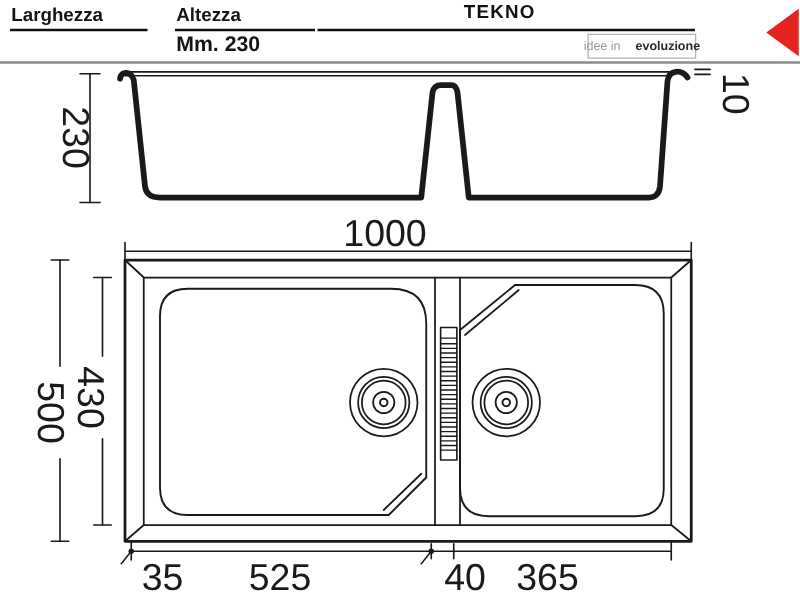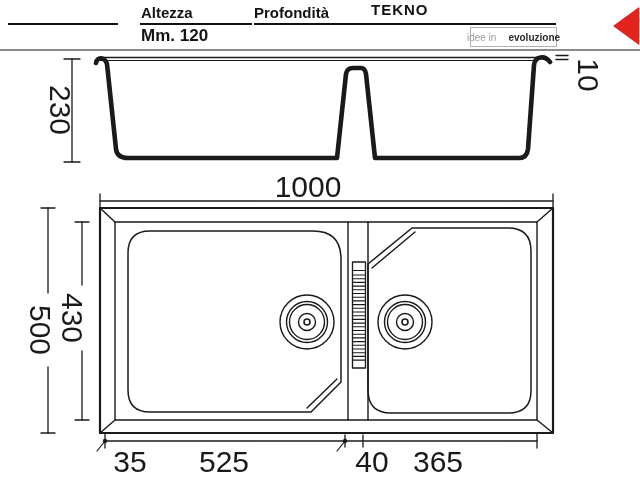--- a/index.html
+++ b/index.html
@@ -41,29 +41,29 @@
     border-right:26px solid #e3231e;
   }
   
   #drawing{position:absolute;left:0;top:0;width:640px;height:480px;}
   .dim{font-family:"Liberation Sans",sans-serif;font-size:30px;fill:#1a1a1a;}
 </style>
 </head>
 <body>
 
 <div id="header">
+  <div class="abs spec-label" style="left:9px">Larghezza</div>
   <div class="abs spec-label" style="left:141px">Altezza</div>
-  <div class="abs spec-label" style="left:254px">Profondità</div>
   <div class="abs brand-big" style="left:371px">TEKNO</div>
 
   <div class="abs rule1" style="left:8px;width:110px"></div>
   <div class="abs rule1" style="left:140px;width:112px"></div>
   <div class="abs rule1" style="left:254px;width:302px"></div>
 
-  <div class="abs spec-value" style="left:141px">Mm. 120</div>
+  <div class="abs spec-value" style="left:141px">Mm. 230</div>
 
   <div class="abs" id="tagline-box">
     <span class="lite">idee in</span>
     <span class="bold">evoluzione</span>
   </div>
 
 
   <div class="abs" id="red-arrow"></div>
 
   <div class="abs rule2"></div>

